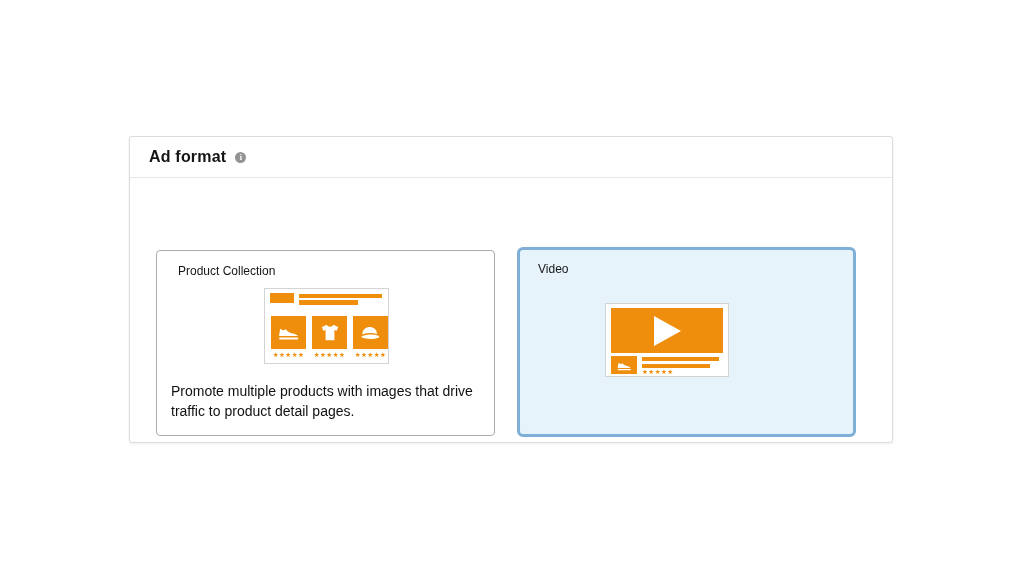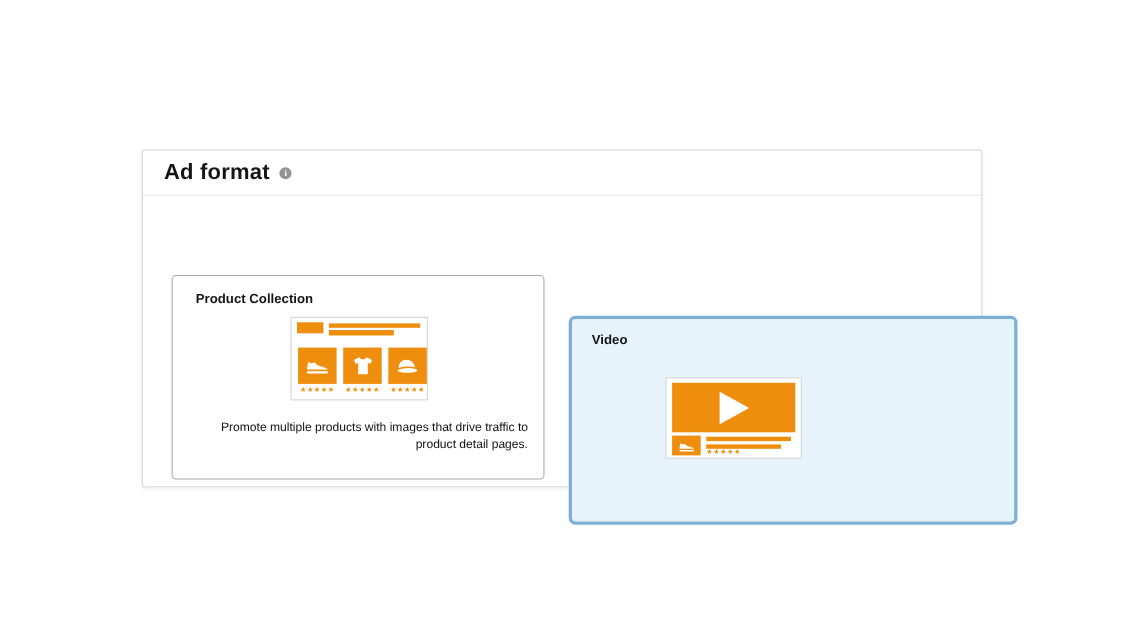--- a/index.html
+++ b/index.html
@@ -11,44 +11,44 @@
   .panel {
     position:absolute; left:129px; top:136px; width:764px; height:307px;
     background:#ffffff; border:1px solid var(--panel_border,#dbdbdb);
     border-radius:3px; box-shadow:0 1px 3px rgba(0,0,0,.07);
   }
   .panel-header {
     height:41px; display:flex; align-items:center; padding-left:19px;
     border-bottom:1px solid var(--divider,#e8e8e8);
   }
   .panel-title {
-    font-size:20px; font-weight:700; color:var(--text,#151515); letter-spacing:.2px;
+    font-size:16px; font-weight:700; color:var(--text,#151515); letter-spacing:.2px;
   }
   .info-icon {
     width:11px; height:11px; margin-left:9px; border-radius:50%;
     background:var(--info_bg,#949494); color:#ffffff; font-size:8px; line-height:11px;
     text-align:center; font-weight:700; font-family:"Liberation Serif", serif;
     cursor:pointer; user-select:none;
   }
   .panel-body { position:absolute; left:0; top:41px; right:0; bottom:0; }
 
   .card {
     position:absolute; background:#ffffff; border-radius:4px; cursor:pointer;
   }
   .card--product {
     left:26px; top:72px; width:339px; height:186px;
     border:1px solid var(--card_border,#ababab);
   }
   .card--video {
-    left:387px; top:69px; width:408px; height:190px;
+    left:387px; top:69px; width:339px; height:190px;
     border:3px solid var(--selected_border,#7fafd7);
-    background:var(--selected_bg,#e7f3fb); border-radius:6px;margin-top:40px;
+    background:var(--selected_bg,#e7f3fb); border-radius:6px;
   }
   .card-title {
-    position:absolute; left:21px; top:13px; font-size:12px; font-weight:700;
+    position:absolute; left:21px; top:13px; font-size:12px; font-weight:400;
     color:var(--text,#151515);
   }
   .card--video .card-title { left:18px; top:12px; }
 
   .illo {
     position:absolute; background:#ffffff;
     border:1px solid var(--illo_border,#d4d4d4);
   }
   .illo--product { left:107px; top:37px; width:125px; height:76px; }
   .illo--video   { left:85px;  top:53px; width:124px; height:74px; }
@@ -79,22 +79,22 @@
   .vid-thumb {
     left:5px; top:52px; width:26px; height:18px; display:flex;
     align-items:center; justify-content:center;
   }
   .vline-a { left:36px; top:53px; width:77px; height:4px; }
   .vline-b { left:36px; top:60px; width:68px; height:4px; }
   .vstars  { left:36px; top:64px; width:50px; text-align:left; color:var(--accent_orange,#ef8d0c);
              font-size:6.5px; letter-spacing:.5px; line-height:8px; white-space:nowrap; }
 
   .card-desc {
-    position:absolute; left:14px; right:14px; text-align:right;
-    font-size:11px; line-height:1.4; color:var(--desc_text,#111111);
+    position:absolute; left:14px; right:14px; text-align:left;
+    font-size:14px; line-height:1.4; color:var(--desc_text,#111111);
   }
   .card--product .card-desc { top:131px; }
   .card--video   .card-desc { top:146px; }
 
   svg { display:block; }
 </style>
 </head>
 <body>
 
 <div class="page">

